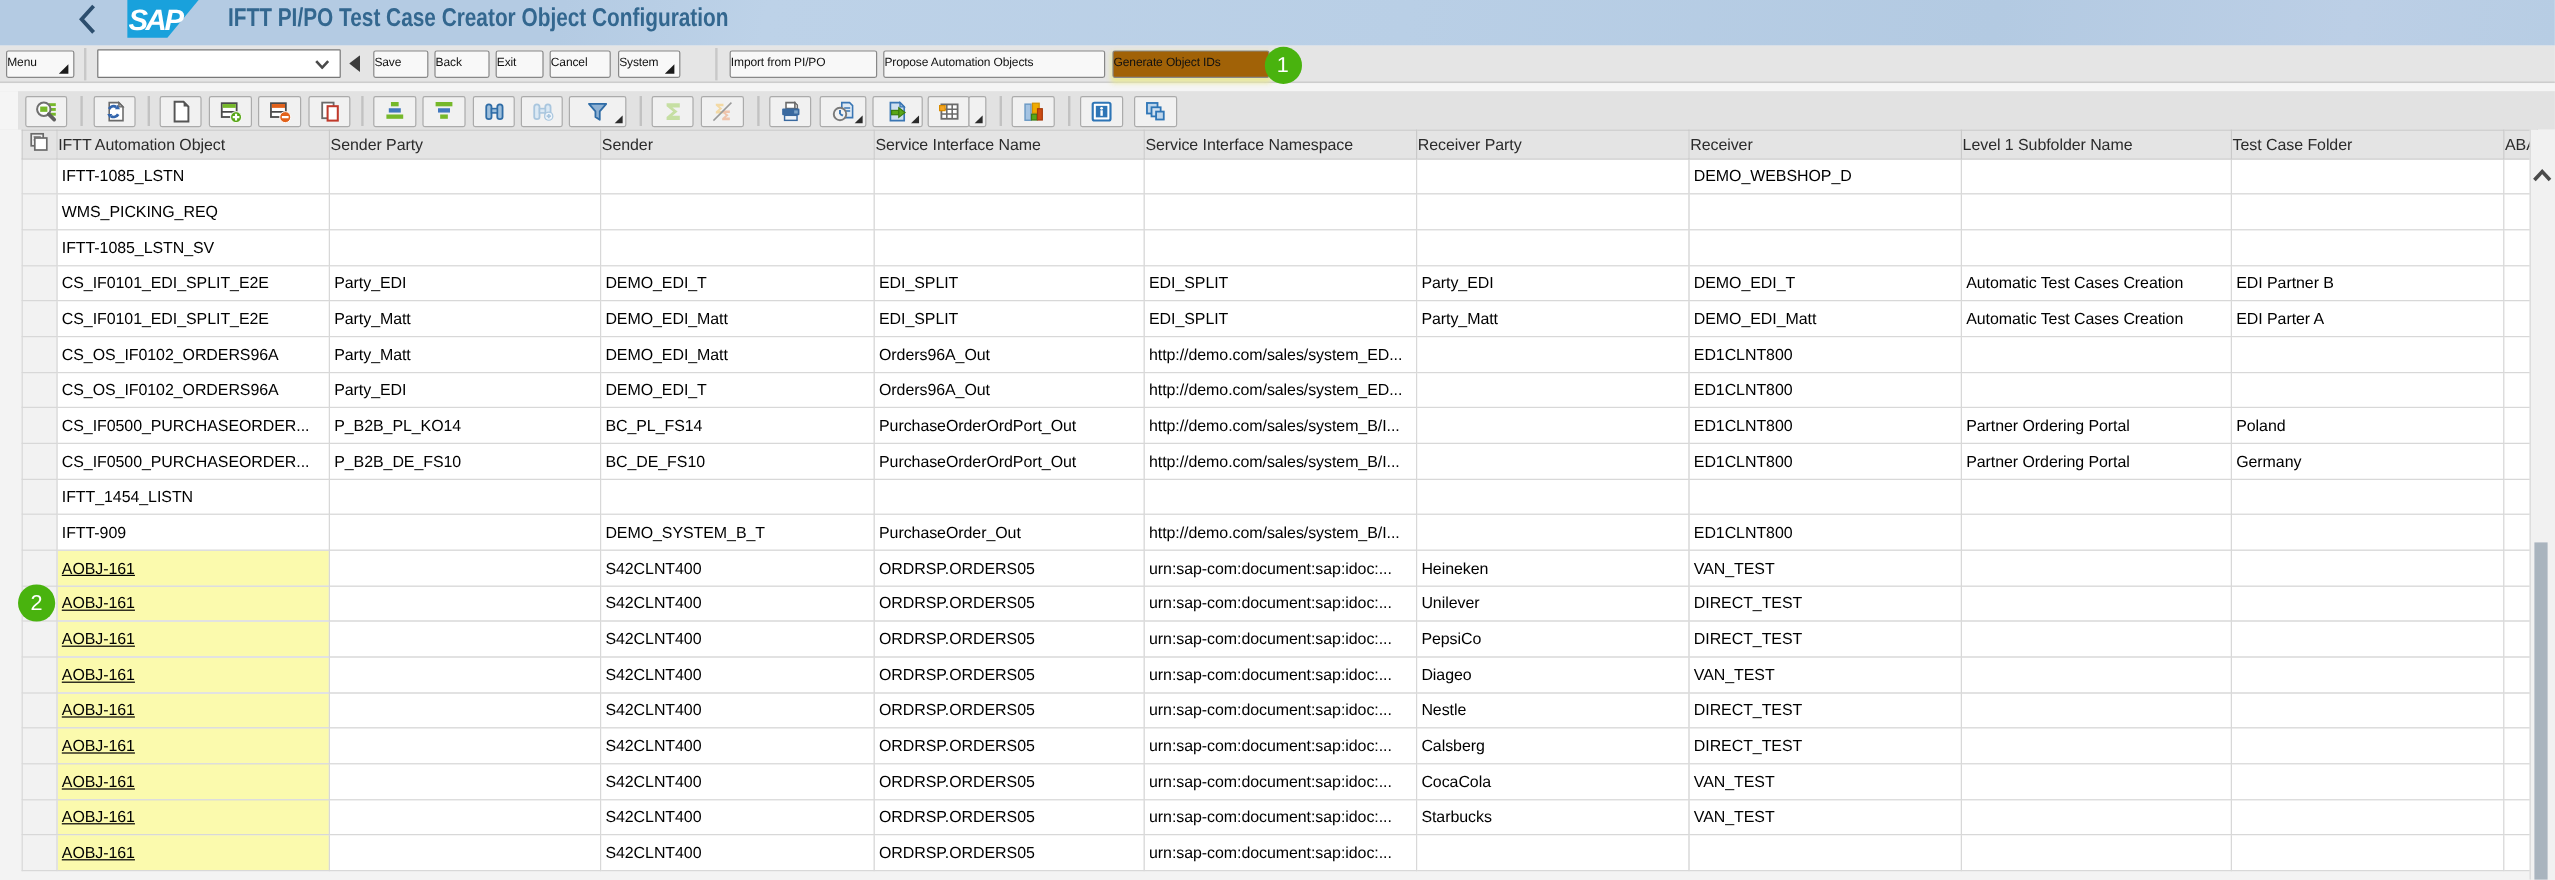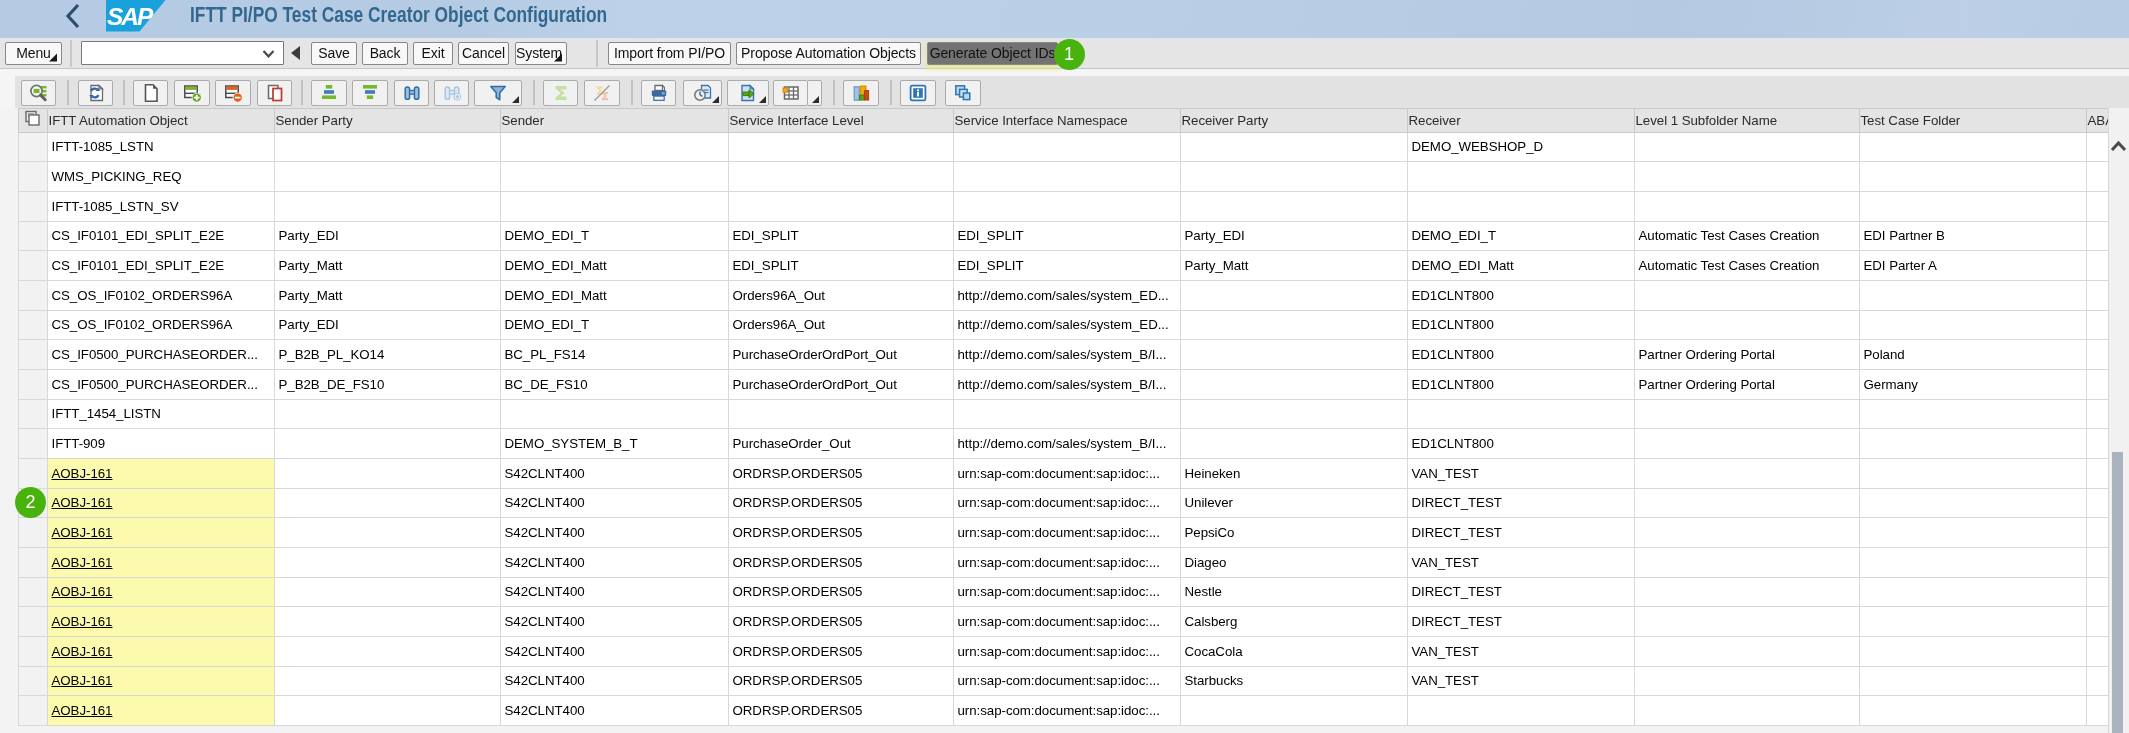--- a/index.html
+++ b/index.html
@@ -4,21 +4,21 @@
 html,body { background:#f5f5f5; width:2129px; height:733px; overflow:hidden; font-family:"Liberation Sans",sans-serif; background:#f3f3f3; }
 .abs { position:absolute; }
 #topbar { left:0; top:0; width:2129px; height:37.5px;
   background:linear-gradient(100deg,#b4cbe3 0%,#b4cbe3 22%,#bdd2e8 30%,#b9cfe6 55%,#b3cae2 78%,#bccfe6 92%,#b7cde4 100%); }
 #title { left:190px; top:2.5px; font-size:21.5px; font-weight:bold; color:#33678f; transform:scaleX(0.807); transform-origin:left center; white-space:nowrap; }
 #menubar { left:0; top:37.5px; width:2129px; height:31.5px; background:#e5e5e5; border-bottom:1px solid #c6c6c6; }
 #substrip { left:0; top:70px; width:2129px; height:6px; background:#f5f5f5; }
 #toolbar { left:0; top:76px; width:2129px; height:31.5px; background:#e2e2e2; }
 #tlwhite { left:0; top:76px; width:15px; height:31.5px; background:#f5f5f5; }
 .btn { position:absolute; top:42px; height:22.5px; border:1px solid #888888; border-radius:2px;
-  background:#f8f8f8; font-size:14px; letter-spacing:-0.1px; color:#111; text-align:center; line-height:20.5px; }
+  background:#f8f8f8; font-size:10px; letter-spacing:-0.1px; color:#111; text-align:left; line-height:20.5px; }
 .tb { position:absolute; top:80px; height:25.5px; border:1px solid #ababab; border-radius:2px;
   background:#f1f1f1; display:flex; align-items:center; justify-content:center; }
 .tsep { position:absolute; top:80px; height:25px; width:2px; background:#c2c2c2; }
 .msep { position:absolute; top:40px; height:27px; width:2px; background:#c8c8c8; }
 .badge { position:absolute; width:31px; height:31px; border-radius:50%; background:#49b30e;
   color:#fff; font-size:18px; display:flex; align-items:center; justify-content:center; z-index:5; }
 #grid { position:absolute; left:17.5px; top:107.5px; border-collapse:collapse; table-layout:fixed; }
 #grid td, #grid th { border:1px solid #d8d8d8; font-size:13.3px; letter-spacing:-0.05px; font-weight:normal; text-align:left;
   padding:0 0 0 4px; white-space:nowrap; overflow:hidden; color:#000; }
 #grid th { background:#e4e4e4; border-color:#c9c9c9; color:#2b2b2b; height:24px; padding-left:1px; }
@@ -55,21 +55,21 @@
 <div class="btn" style="left:311px;width:46px">Save</div>
 <div class="btn" style="left:362px;width:46px">Back</div>
 <div class="btn" style="left:413px;width:40px">Exit</div>
 <div class="btn" style="left:458px;width:51px">Cancel</div>
 <div class="btn" style="left:515px;width:52px;padding-right:8px">System<svg width="9" height="9" viewBox="0 0 9 9" style="position:absolute;right:3px;bottom:2px">
       <polygon points="8,0.5 8,8.5 0,8.5" fill="#1a1a1a"></polygon>
     </svg></div>
 <div class="msep" style="left:596px"></div>
 <div class="btn" style="left:608px;width:123px">Import from PI/PO</div>
 <div class="btn" style="left:736px;width:185px">Propose Automation Objects</div>
-<div class="btn" style="left:927px;width:131px;background:#737373;box-shadow:0 3px 4px 1px rgba(233,233,150,0.9)">Generate Object IDs</div>
+<div class="btn" style="left:927px;width:131px;background:#a16207;box-shadow:0 3px 4px 1px rgba(233,233,150,0.9)">Generate Object IDs</div>
 <div class="badge" style="left:1053.5px;top:38.5px">1</div>
 <div class="badge" style="left:15px;top:487px">2</div>
 <div class="abs" id="toolbar"></div>
 <div class="abs" id="tlwhite"></div>
 <div class="tb" style="left:21px;width:35px">
     <svg width="20" height="20" viewBox="0 0 20 20">
       <rect x="11.5" y="3" width="6" height="2.4" fill="#76b82a"></rect>
       <rect x="11.5" y="7" width="6" height="2.4" fill="#76b82a"></rect>
       <rect x="11.5" y="11" width="6" height="2.4" fill="#76b82a"></rect>
       <circle cx="7.5" cy="8" r="5.6" fill="#ffffff" fill-opacity="0.85" stroke="#707070" stroke-width="1.7"></circle>
@@ -265,21 +265,21 @@
       <tr>
         <th style="padding:0 0 0 4px"><svg width="19" height="19" viewBox="0 0 19 19">
             <rect x="3" y="2.5" width="10" height="10" fill="#ededed" stroke="#6a6a6a" stroke-width="1.4"></rect>
             <line x1="5" y1="5" x2="11" y2="5" stroke="#6a6a6a" stroke-width="1"></line>
             <line x1="5" y1="7.5" x2="11" y2="7.5" stroke="#6a6a6a" stroke-width="1"></line>
             <rect x="6" y="6" width="10" height="10" fill="#ffffff" stroke="#6a6a6a" stroke-width="1.4"></rect>
           </svg></th>
         <th>IFTT Automation Object</th>
         <th>Sender Party</th>
         <th>Sender</th>
-        <th>Service Interface Level</th>
+        <th>Service Interface Name</th>
         <th>Service Interface Namespace</th>
         <th>Receiver Party</th>
         <th>Receiver</th>
         <th>Level 1 Subfolder Name</th>
         <th>Test Case Folder</th>
         <th>ABA</th>
       </tr>
       <tr>
         <td class="sel"></td>
         <td>IFTT-1085_LSTN</td>

